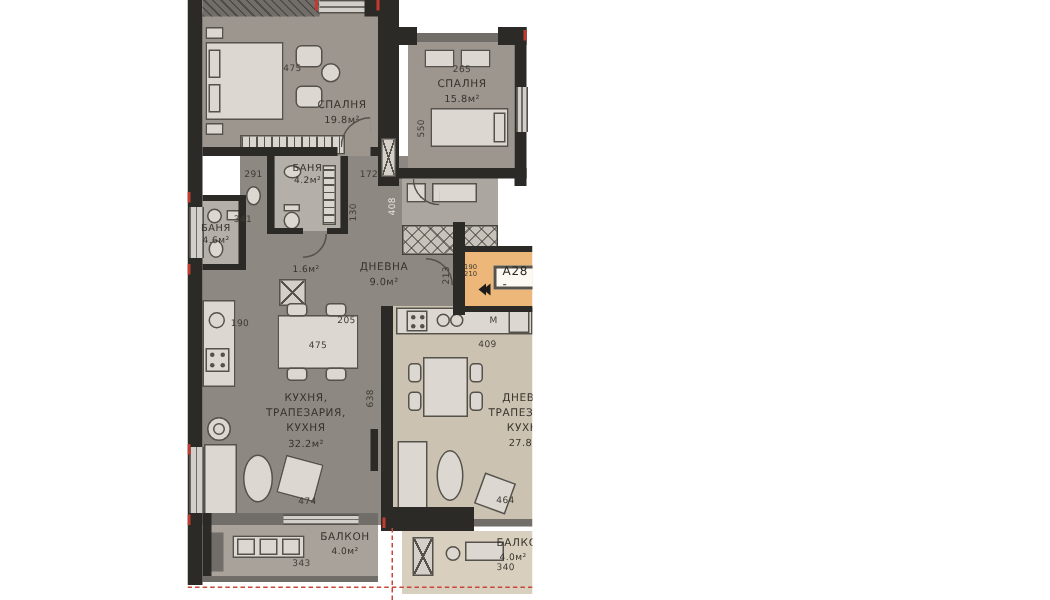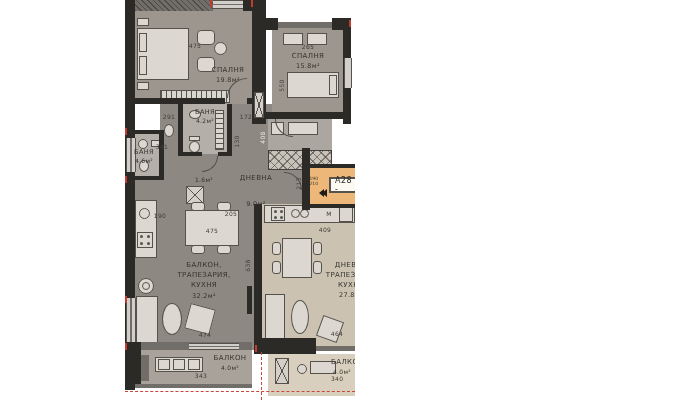--- a/index.html
+++ b/index.html
@@ -219,28 +219,28 @@
     <div class="ar" style="left:2px;top:157px;width:34px;font-size:6px;">4.6м²</div>
 
     <div class="dim" style="left:168px;top:43px;width:30px;">265</div>
     <div class="rm" style="left:152px;top:52px;width:62px;">СПАЛНЯ</div>
     <div class="ar" style="left:152px;top:62px;width:62px;">15.8м²</div>
     <div class="dim dimv" style="left:144px;top:82px;width:24px;">550</div>
     <div class="dim dimv" style="left:126px;top:134px;width:22px;color:#e8e4dd;">408</div>
 
     <div class="ar" style="left:64px;top:176px;width:30px;font-size:6px;">1.6м²</div>
     <div class="rm" style="left:98px;top:174px;width:66px;">ДНЕВНА</div>
-    <div class="ar" style="left:98px;top:200px;width:66px;">9.0м²</div>
+    <div class="ar" style="left:98px;top:184px;width:66px;">9.0м²</div>
     <div class="dim" style="left:92px;top:210px;width:28px;">205</div>
     <div class="dim dimv" style="left:162px;top:180px;width:22px;">213</div>
 
     <div class="dim" style="left:22px;top:212px;width:26px;">190</div>
     <div class="dim" style="left:73px;top:227px;width:28px;">475</div>
 
-    <div class="rm" style="left:40px;top:261px;width:78px;">БАЛКОН,</div>
+    <div class="rm" style="left:40px;top:261px;width:78px;">КУХНЯ,</div>
     <div class="rm" style="left:40px;top:271px;width:78px;">ТРАПЕЗАРИЯ,</div>
     <div class="rm" style="left:40px;top:281px;width:78px;">КУХНЯ</div>
     <div class="ar" style="left:40px;top:292px;width:78px;">32.2м²</div>
     <div class="dim dimv" style="left:110px;top:262px;width:24px;">638</div>
     <div class="dim" style="left:66px;top:331px;width:28px;">474</div>
 
     <div class="rm" style="left:80px;top:354px;width:50px;">БАЛКОН</div>
     <div class="ar" style="left:80px;top:364px;width:50px;font-size:6px;">4.0м²</div>
     <div class="dim" style="left:62px;top:372px;width:28px;">343</div>
 

